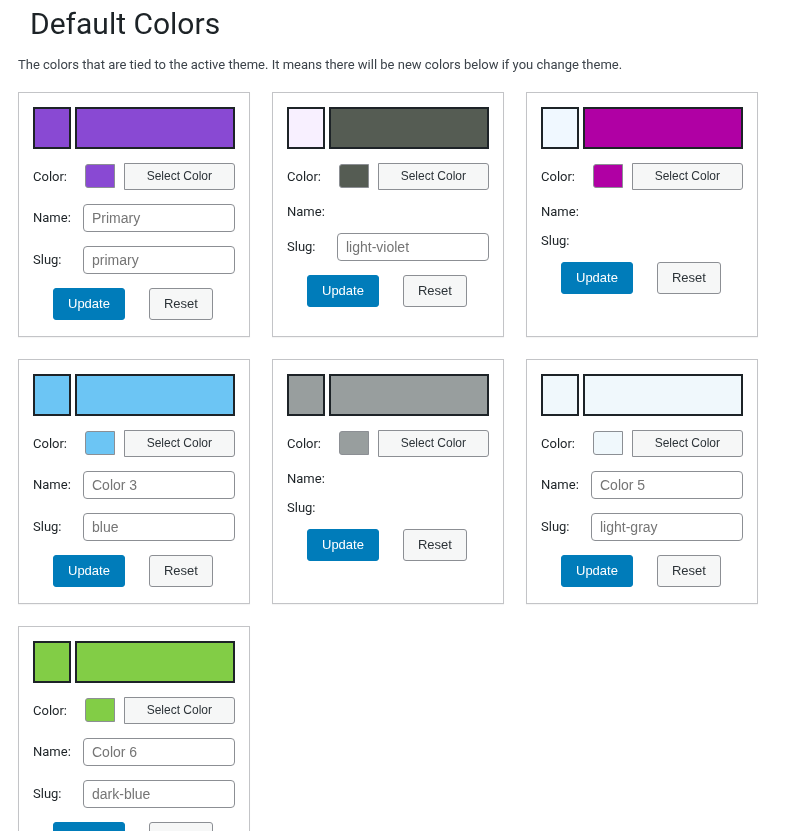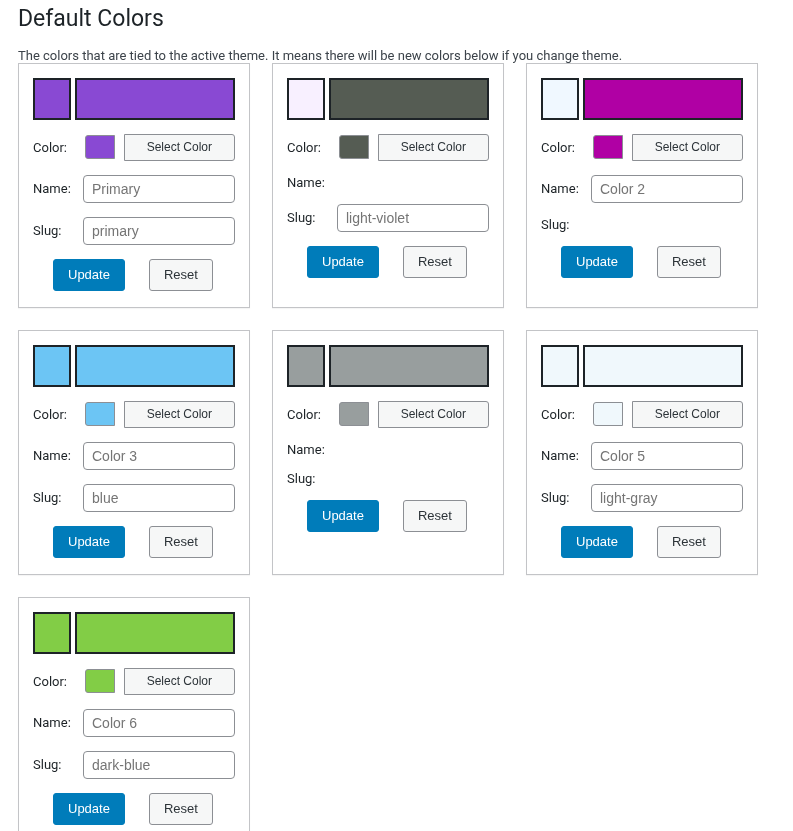--- a/index.html
+++ b/index.html
@@ -8,29 +8,30 @@
       padding: 0;
     }
     body {
       font-family: -apple-system, BlinkMacSystemFont, "Segoe UI", Roboto, sans-serif;
       background: #ffffff;
       color: #1d2327;
       padding: 0 18px 18px 18px;
       width: 793px;
     }
     h1 {
-      font-size: 23px;
+      font-size: 30px;
       font-weight: 400;
       color: #1d2327;
-      margin: 4px 0 14px 0;
+      margin: 4px 0 14px 12px;
       line-height: 1.3;
     }
     .description {
       font-size: 13px;
       color: #3c434a;
+      margin-bottom: 20px;
     }
     .grid {
       display: flex;
       flex-wrap: wrap;
       gap: 22px 22px;
     }
     .card {
       width: 232px;
       border: 1px solid #c3c4c7;
       background: #fff;
@@ -179,21 +180,20 @@
       <div class="swatch-small" style="background-color:#f0f8ff"></div>
       <div class="swatch-large" style="background-color:#b000a4"></div>
     </div>
     <div class="field-row">
       <span class="field-label">Color:</span>
       <span class="color-chip" style="background-color:#b000a4"></span>
       <button class="select-color-btn">Select Color</button>
     </div>
     <div class="field-row">
       <span class="field-label">Name:</span>
-      <input class="text-input" placeholder="Color 2" style="">
     </div>
     <div class="field-row">
       <span class="field-label">Slug:</span>
     </div>
     <div class="button-row">
       <button class="btn-primary">Update</button>
       <button class="btn-secondary">Reset</button>
     </div>
   </div>
 

